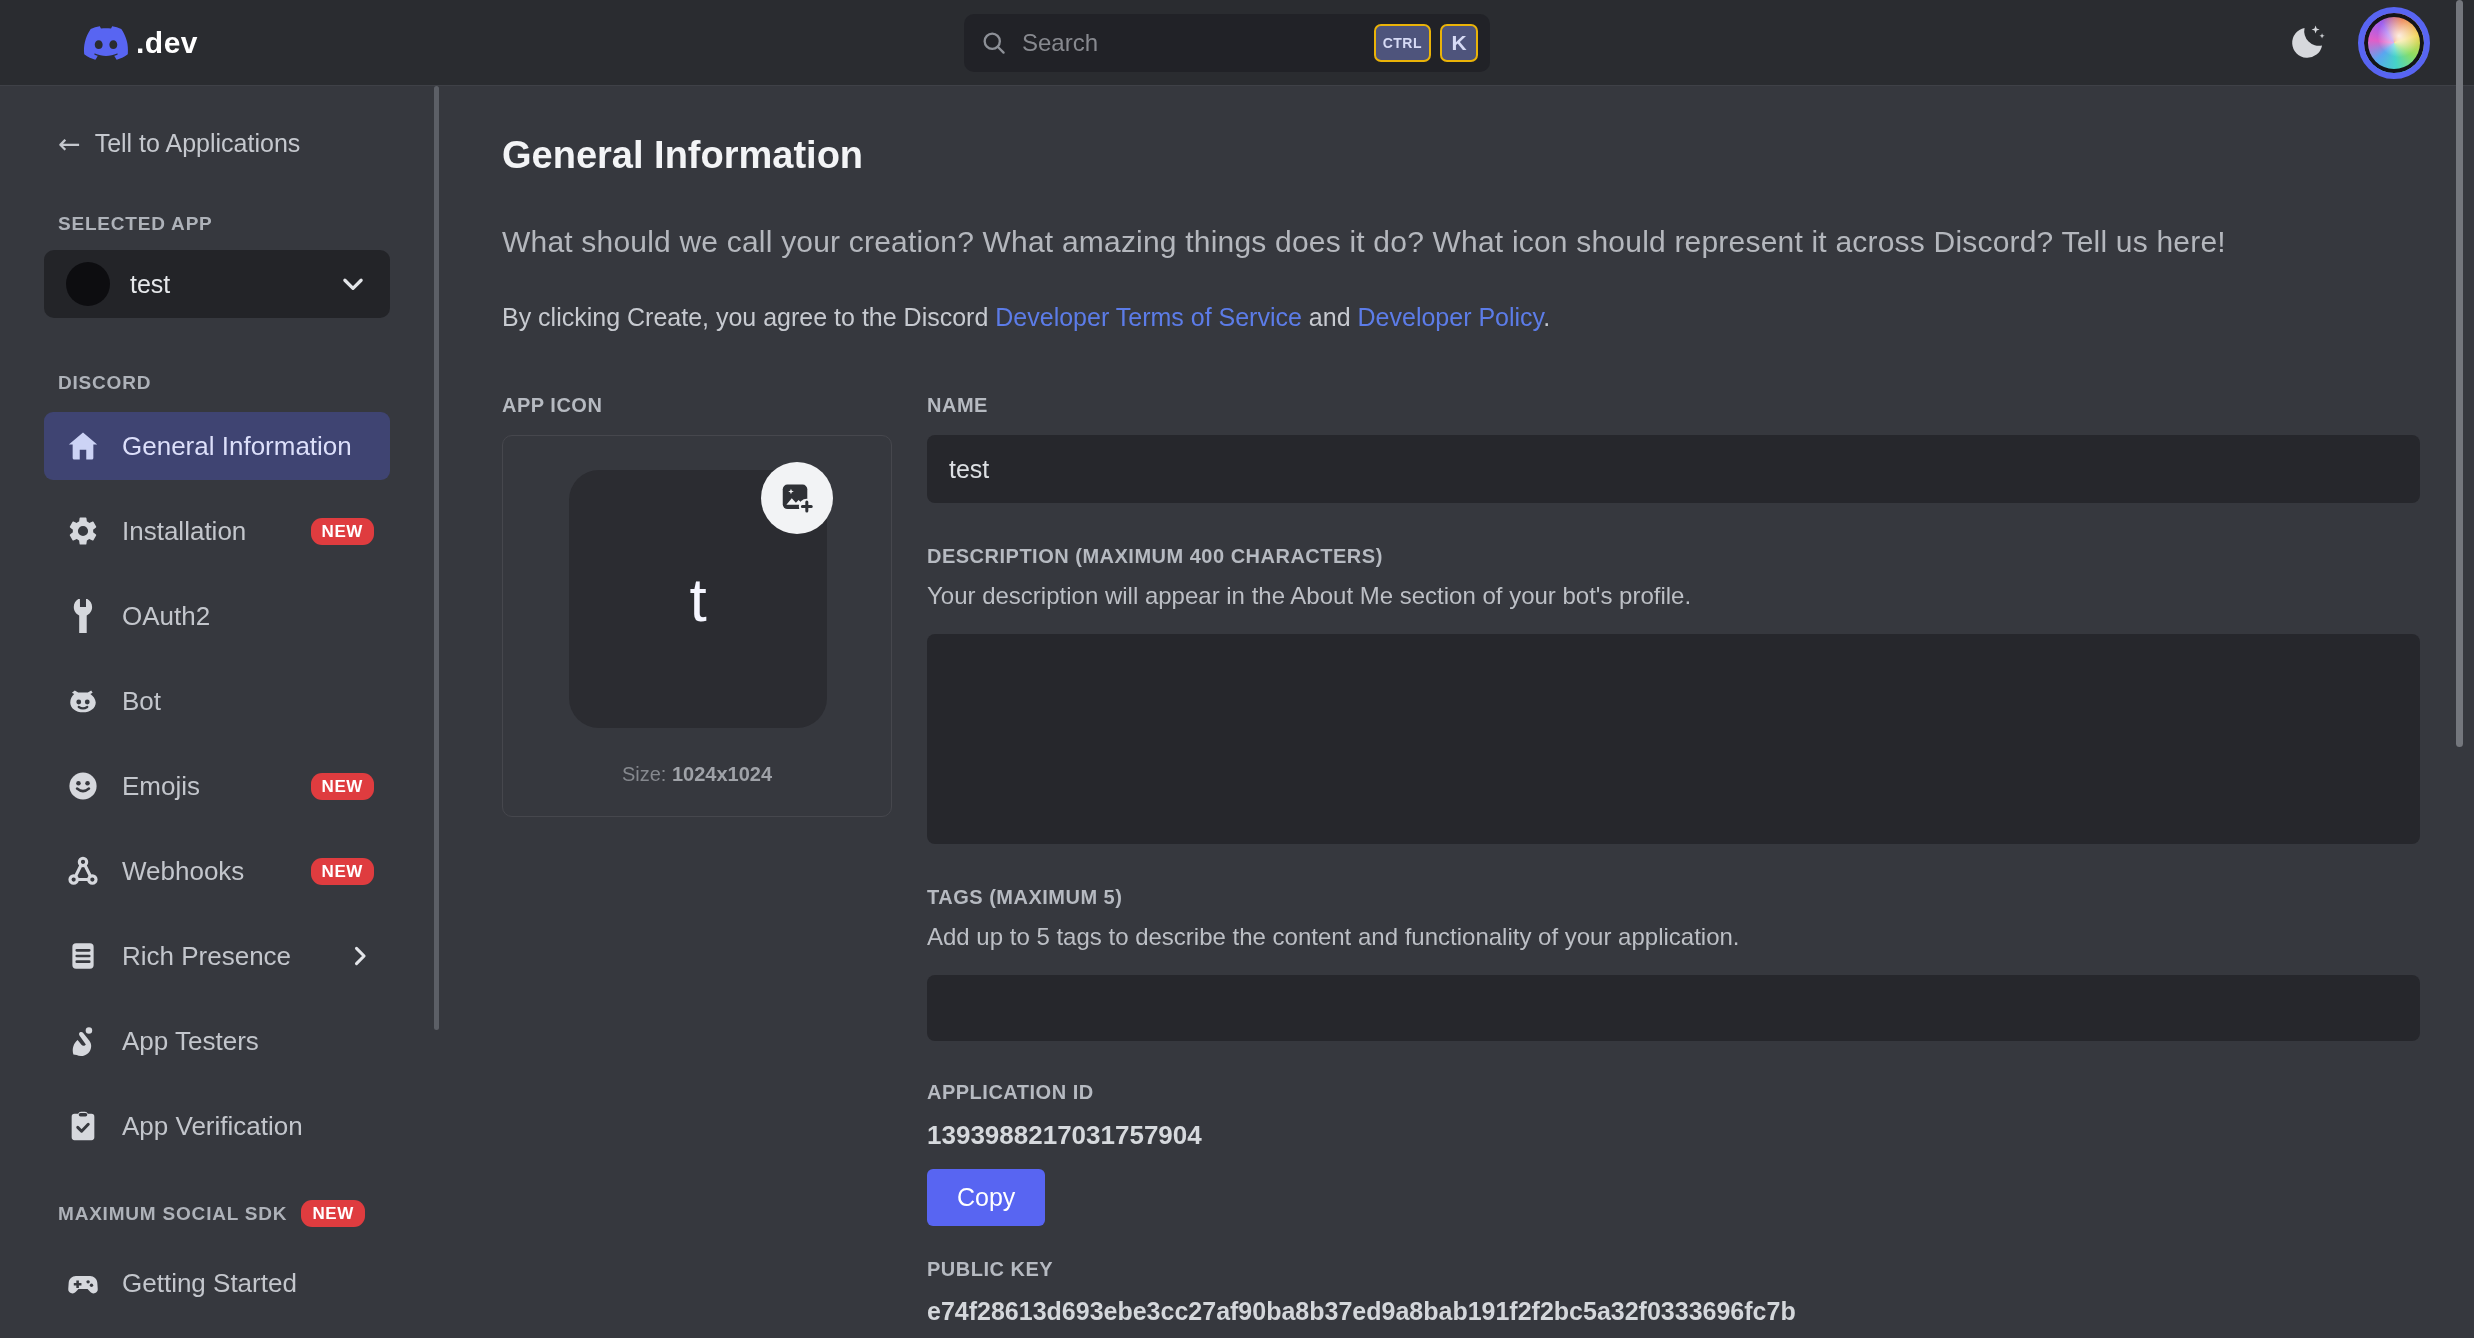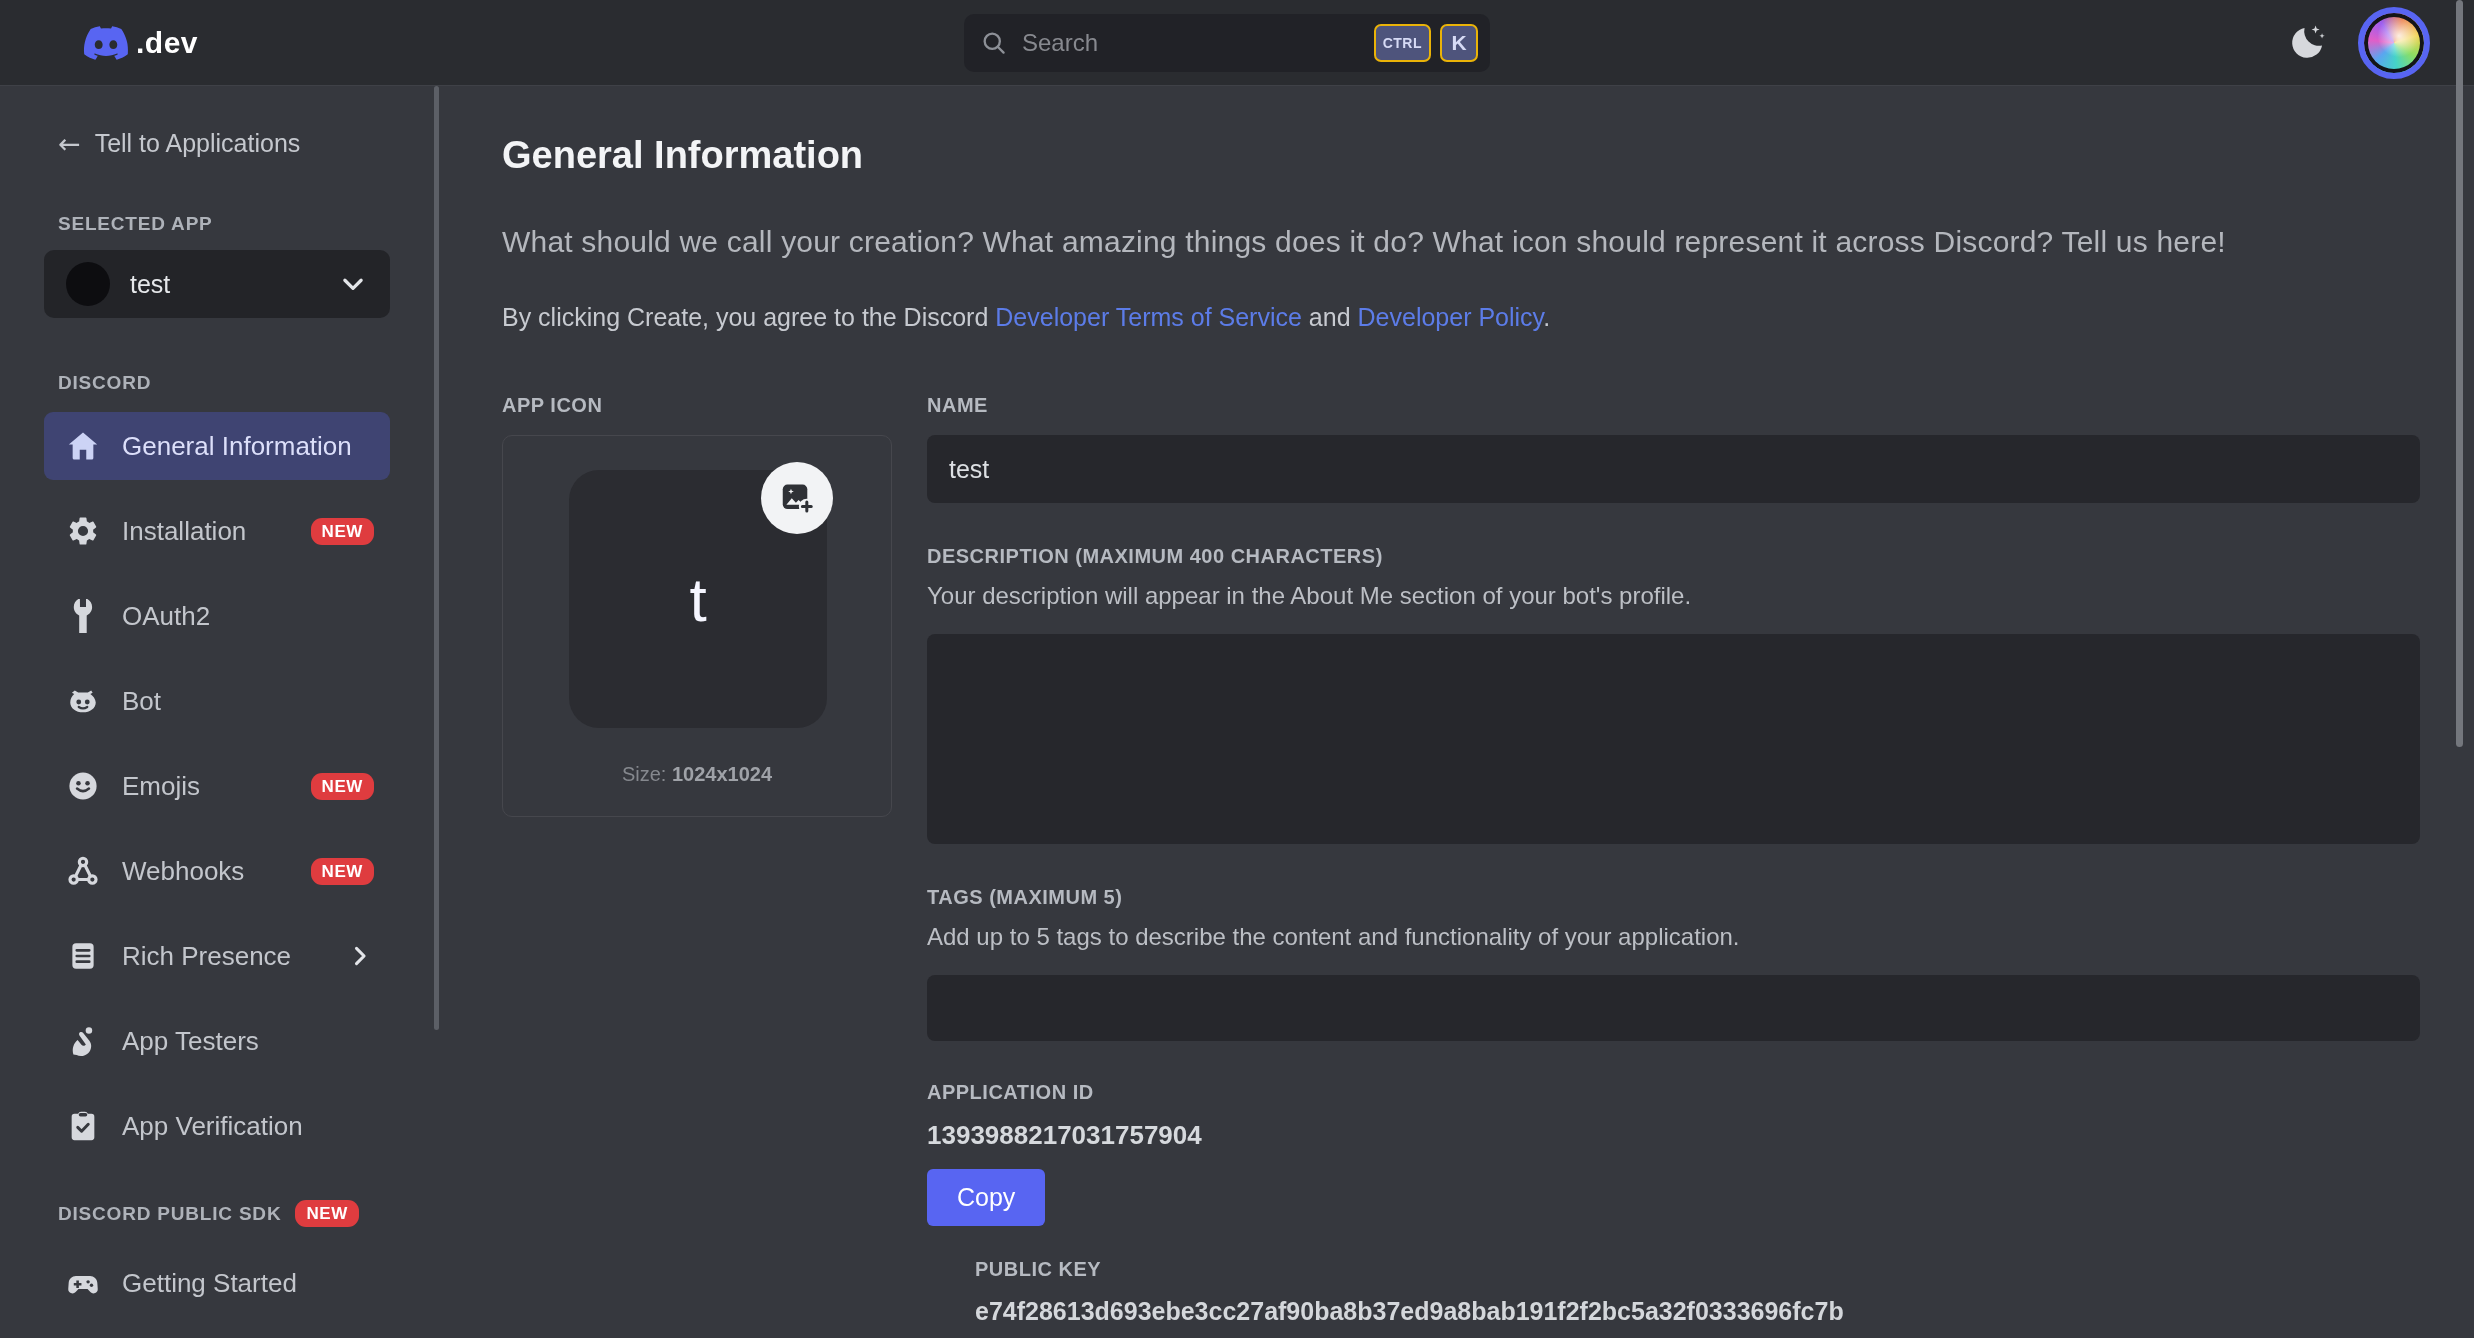--- a/index.html
+++ b/index.html
@@ -136,21 +136,21 @@
   .textarea-input {
     margin-top: 24px; height: 210px; width: 100%; background: #26272c; border: none; outline: none;
     border-radius: 8px; color: #dde0e4; font-size: 25px; padding: 16px 22px; font-family: inherit;
     resize: none; display: block;
   }
   .tags-input { height: 66px; margin-top: 24px; }
 
   .group-desc { margin-top: 42px; }
   .group-tags { margin-top: 42px; }
   .group-appid { margin-top: 40px; }
-  .group-pubkey { margin-top: 32px; margin-left: 48px; }
+  .group-pubkey { margin-top: 32px; }
 
   .id-value { margin-top: 16px; font-size: 26px; font-weight: 700; color: #d6d9dd; }
   .copy-btn {
     margin-top: 18px; display: inline-block; background: #5865f2; color: #ffffff;
     border: none; border-radius: 6px; height: 57px; line-height: 57px; padding: 0 30px;
     font-size: 25px; font-family: inherit; cursor: pointer;
   }
   .pk-value { margin-top: 16px; font-size: 25px; font-weight: 700; color: #d4d7db; white-space: nowrap; }
 
   .main-scroll {
@@ -315,21 +315,21 @@
             <path fill="currentColor" d="M8.6 3.4A2.1 2.1 0 0 1 10.6 2h2.8a2.1 2.1 0 0 1 2 1.4H18a2 2 0 0 1 2 2V20a2 2 0 0 1-2 2H6a2 2 0 0 1-2-2V5.4a2 2 0 0 1 2-2z"></path>
             <rect class="dark" x="9" y="2.9" width="6" height="2.4" rx="1.2"></rect>
             <path class="dark-stroke" d="M8.3 13l2.7 2.7 4.7-4.9" stroke-width="2.1" stroke-linecap="round" stroke-linejoin="round"></path>
           </svg>
         </span>
         <span class="nav-label">App Verification</span>
       </div>
     </nav>
 
     <div class="side-label sdk-label">
-      <span>DISCORD PUBLIC SDK</span>
+      <span>MAXIMUM SOCIAL SDK</span>
       <span class="badge inline">NEW</span>
     </div>
 
     <nav class="nav sdk-nav">
       <div class="nav-item">
         <span class="nav-icon">
           <svg viewBox="0 0 24 24">
             <path fill="currentColor" d="M7 7h10c2.7 0 4.9 2.1 5.1 4.8l.3 4.3a3 3 0 0 1-5.2 2.3l-2-2.2H8.8l-2 2.2a3 3 0 0 1-5.2-2.3l.3-4.3C2.1 9.1 4.3 7 7 7z"></path>
             <path class="dark" d="M7.3 10.2h1.8v1.8h1.8v1.8H9.1v1.8H7.3v-1.8H5.5V12h1.8z"></path>
             <circle class="dark" cx="15.6" cy="11.2" r="1.2"></circle>

